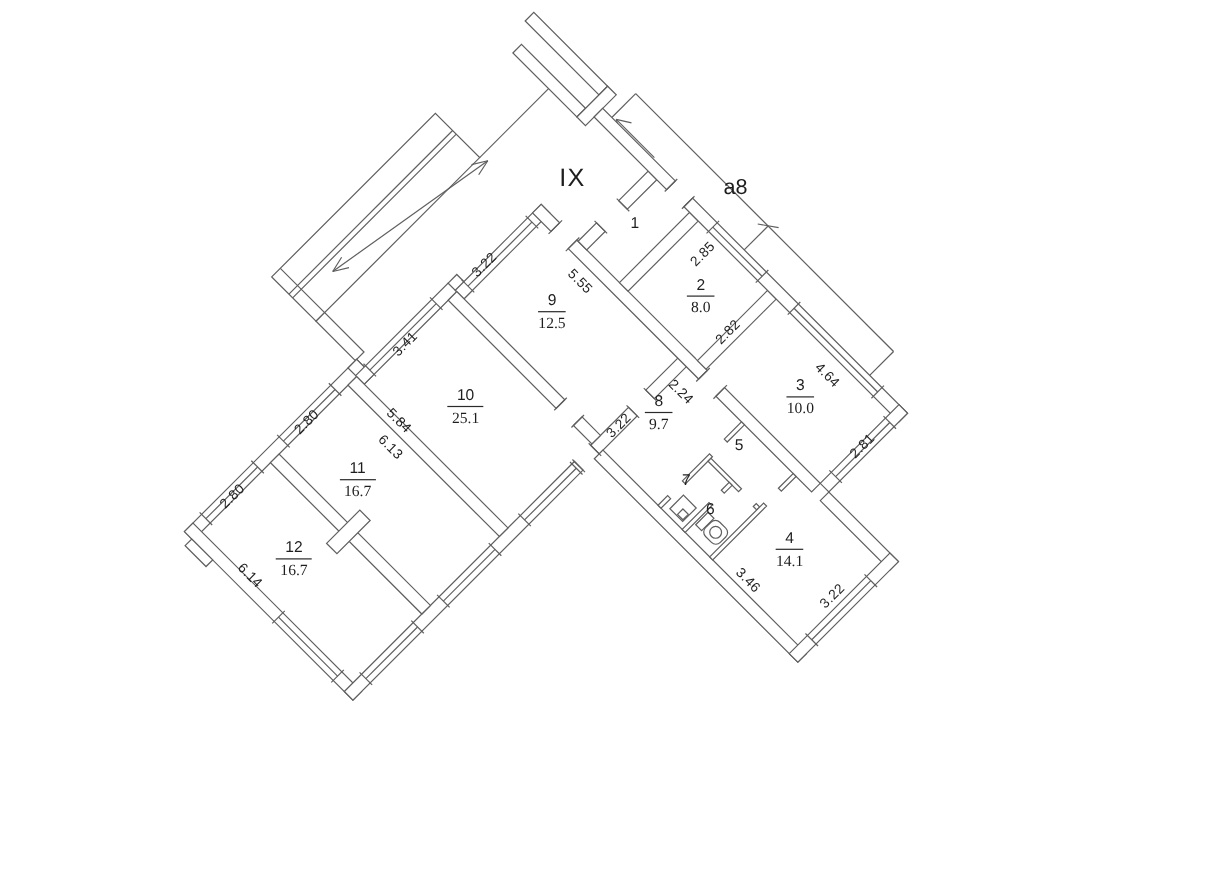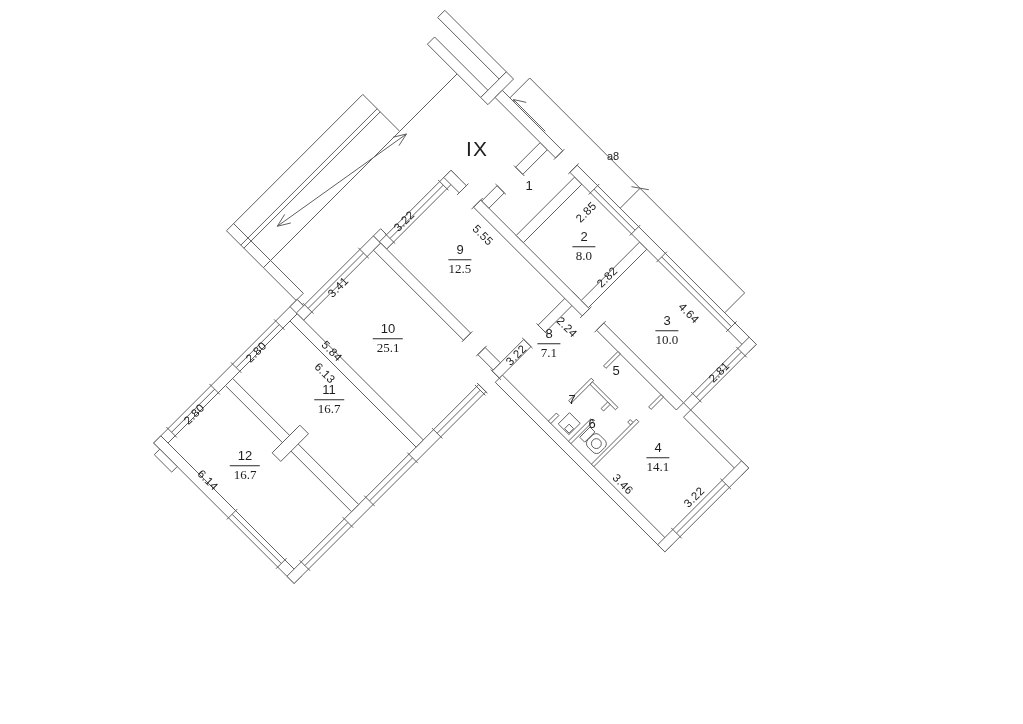--- a/index.html
+++ b/index.html
@@ -12,21 +12,21 @@
           color:#1e1e1e;font-size:13px;line-height:1.25;white-space:nowrap;}
   .rlabel .rnum{display:inline-block;padding:0 8px 1px 8px;}
   .rlabel.frac .rnum{border-bottom:1.2px solid #2a2a2a;}
   .rlabel .rarea{display:block;padding-top:1px;font-family:Liberation Serif, serif;}
   .dlabel{position:absolute;transform-origin:center;color:#1e1e1e;font-size:11.5px;
           white-space:nowrap;letter-spacing:0.3px;}
   .dlabel.asc{transform:translate(-50%,-50%) rotate(-45deg);}
   .dlabel.desc{transform:translate(-50%,-50%) rotate(45deg);}
   .biglabel{position:absolute;transform:translate(-50%,-50%);color:#1e1e1e;
             font-size:21px;letter-spacing:1px;}
-  .midlabel{position:absolute;transform:translate(-50%,-50%);color:#1e1e1e;font-size:11px;}
+  .midlabel{position:absolute;transform:translate(-50%,-50%);color:#1e1e1e;font-size:18px;}
 </style>
 </head>
 <body>
 
 <div id="stage">
 
 <svg width="1023" height="724" viewBox="0 0 1023 724">
 
   <g transform="translate(168,443) rotate(-45) scale(29)" stroke="#5f5f5f" stroke-width="1" fill="none">
 
@@ -190,24 +190,24 @@
 </svg>
 
 <div id="labels">
       <div class="rlabel" style="left: 529px; top: 187px;"><span class="rnum">1</span></div>
       <div class="rlabel frac" style="left: 584px; top: 247px;"><span class="rnum">2</span><span class="rarea">8.0</span></div>
       <div class="rlabel frac" style="left: 667px; top: 331px;"><span class="rnum">3</span><span class="rarea">10.0</span></div>
       <div class="rlabel frac" style="left: 658px; top: 458px;"><span class="rnum">4</span><span class="rarea">14.1</span></div>
       <div class="rlabel" style="left: 616px; top: 372px;"><span class="rnum">5</span></div>
       <div class="rlabel" style="left: 592px; top: 425px;"><span class="rnum">6</span></div>
       <div class="rlabel" style="left: 572px; top: 401px;"><span class="rnum">7</span></div>
-      <div class="rlabel frac" style="left: 549px; top: 344px;"><span class="rnum">8</span><span class="rarea">7.1</span></div>
+      <div class="rlabel frac" style="left: 549px; top: 344px;"><span class="rnum">8</span><span class="rarea">9.7</span></div>
       <div class="rlabel frac" style="left: 460px; top: 260px;"><span class="rnum">9</span><span class="rarea">12.5</span></div>
       <div class="rlabel frac" style="left: 388px; top: 339px;"><span class="rnum">10</span><span class="rarea">25.1</span></div>
-      <div class="rlabel frac" style="left: 329px; top: 400px;"><span class="rnum">11</span><span class="rarea">16.7</span></div>
+      <div class="rlabel frac" style="left: 298px; top: 400px;"><span class="rnum">11</span><span class="rarea">16.7</span></div>
       <div class="rlabel frac" style="left: 245px; top: 466px;"><span class="rnum">12</span><span class="rarea">16.7</span></div>
       <div class="dlabel asc" style="left: 404px; top: 221px;">3.22</div>
       <div class="dlabel desc" style="left: 483px; top: 235px;">5.55</div>
       <div class="dlabel asc" style="left: 338px; top: 287px;">3.41</div>
       <div class="dlabel desc" style="left: 332px; top: 351px;">5.84</div>
       <div class="dlabel asc" style="left: 256px; top: 352px;">2.80</div>
       <div class="dlabel desc" style="left: 325px; top: 373px;">6.13</div>
       <div class="dlabel asc" style="left: 194px; top: 414px;">2.80</div>
       <div class="dlabel desc" style="left: 208px; top: 480px;">6.14</div>
       <div class="dlabel asc" style="left: 586px; top: 212px;">2.85</div>

